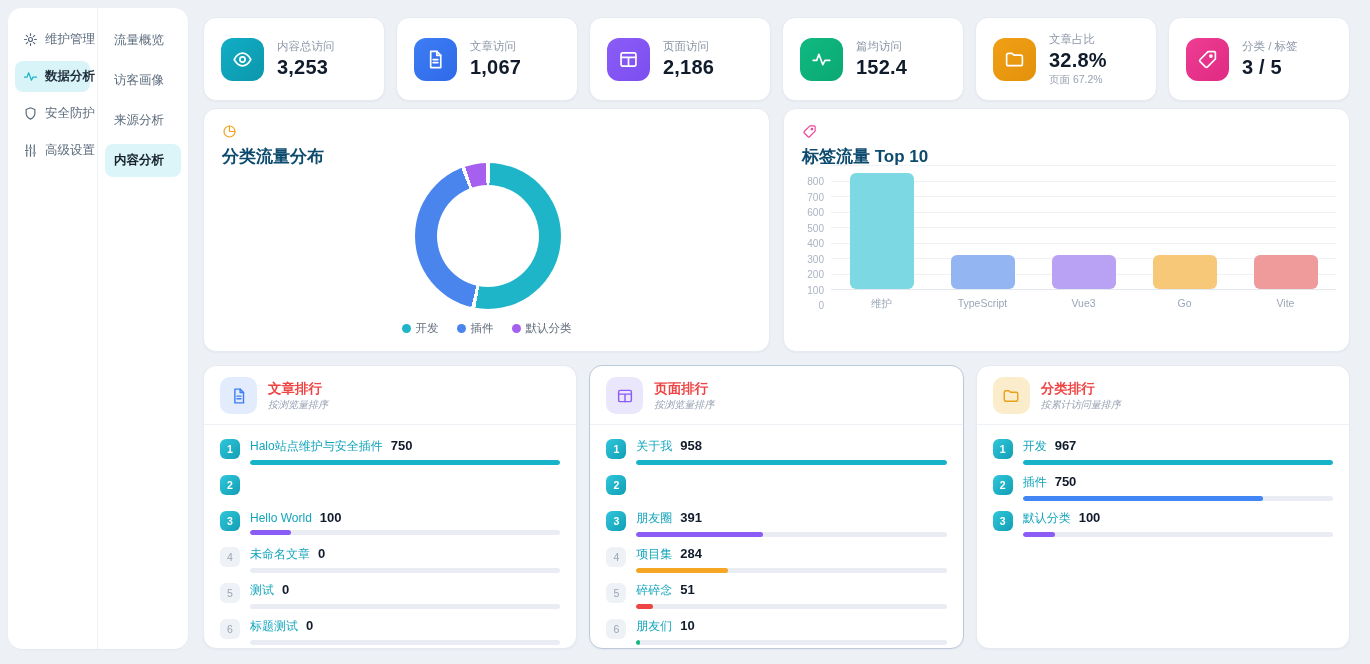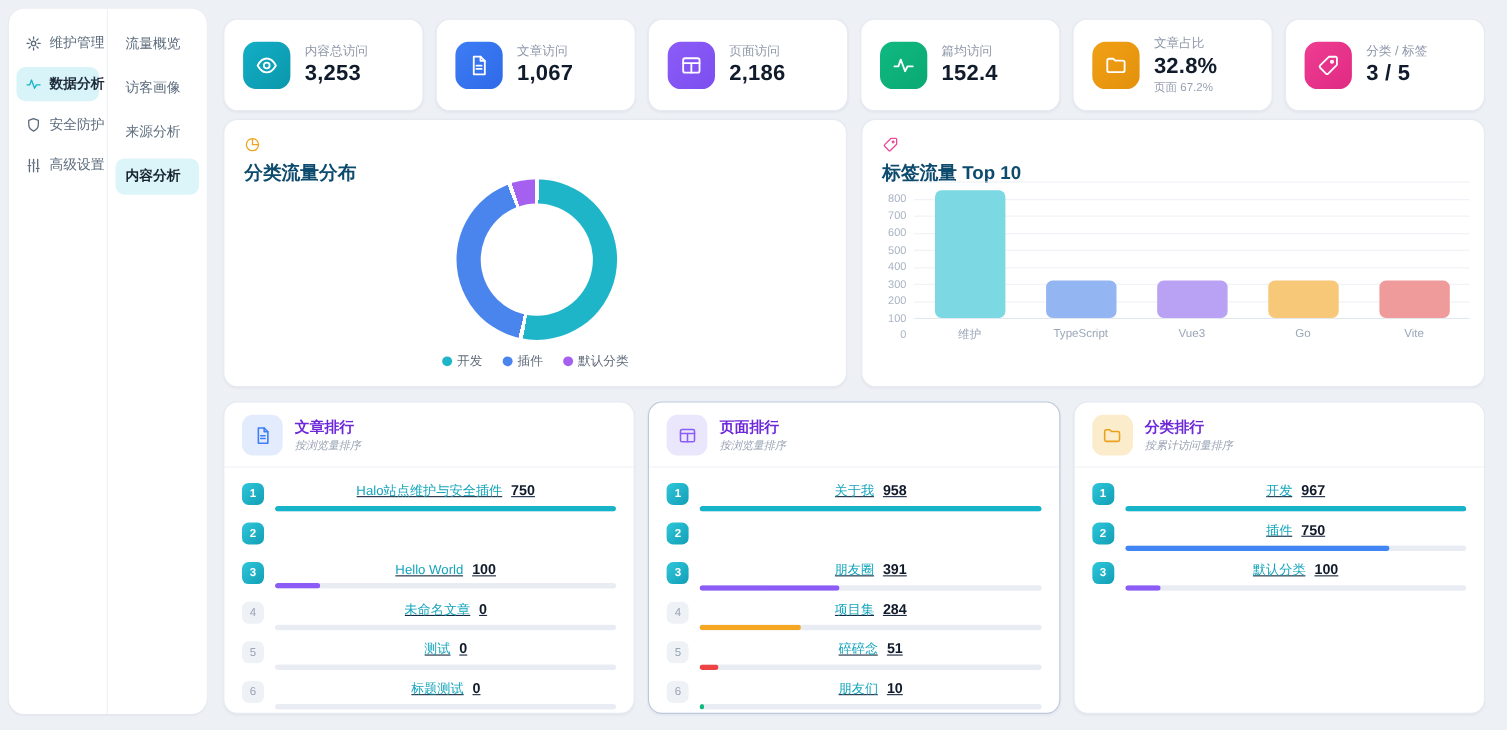--- a/index.html
+++ b/index.html
@@ -71,31 +71,31 @@
   .xlabels { position:absolute; left:47px; top:188px; width:505px; display:flex; }
   .xlabel { flex:1; text-align:center; font-size:10.5px; color:#9aa7b8; }
   
   .rank-row { display:flex; gap:12px; margin-top:13px; }
   .rank-card { flex:1; height:284px; overflow:hidden; position:relative; }
   .rank-card.emphasized { border-color:#bcc9db; }
   .rank-head { display:flex; align-items:center; gap:11px; padding:11px 16px 10px; }
   .rank-head-icon { width:37px; height:37px; border-radius:10px; display:flex;
     align-items:center; justify-content:center; }
   .rank-head-icon svg { width:18px; height:18px; }
-  .rank-title { font-size:13.5px; font-weight:bold; color:#6d28d9; }
+  .rank-title { font-size:13.5px; font-weight:bold; color:#ef4444; }
   .rank-sub { font-size:10px; color:#97a1b2; margin-top:0;font-style:italic; }
   .rank-divider { height:1px; background:#eef1f5; }
   .rank-list { padding:3px 16px 0; }
   .rank-item { display:flex; gap:10px; padding-top:10px; height:36px; }
   .rank-badge { width:20px; height:20px; border-radius:6px; flex:0 0 auto;
     display:flex; align-items:center; justify-content:center;
     font-size:10.5px; color:#fff; font-weight:bold; margin-top:1px; }
   .rank-badge.plain { background:#eef1f6; color:#9aa5b5; font-weight:normal; }
   .rank-body { flex:1; min-width:0; }
-  .rank-line { display:flex; justify-content:center; align-items:baseline; gap:8px;text-decoration:underline; }
+  .rank-line { display:flex; justify-content:flex-start; align-items:baseline; gap:8px; }
   .rank-name { font-size:12px; color:#14a5bc; cursor:pointer; white-space:nowrap;
     overflow:hidden; text-overflow:ellipsis; }
   .rank-value { font-size:13px; font-weight:bold; color:#111b2c; flex:0 0 auto; }
   .rank-track { height:5px; border-radius:3px; background:#e9edf3; margin-top:5px;
     overflow:hidden; }
   .rank-fill { height:100%; border-radius:3px; }
 </style>
 </head>
 <body>
 

